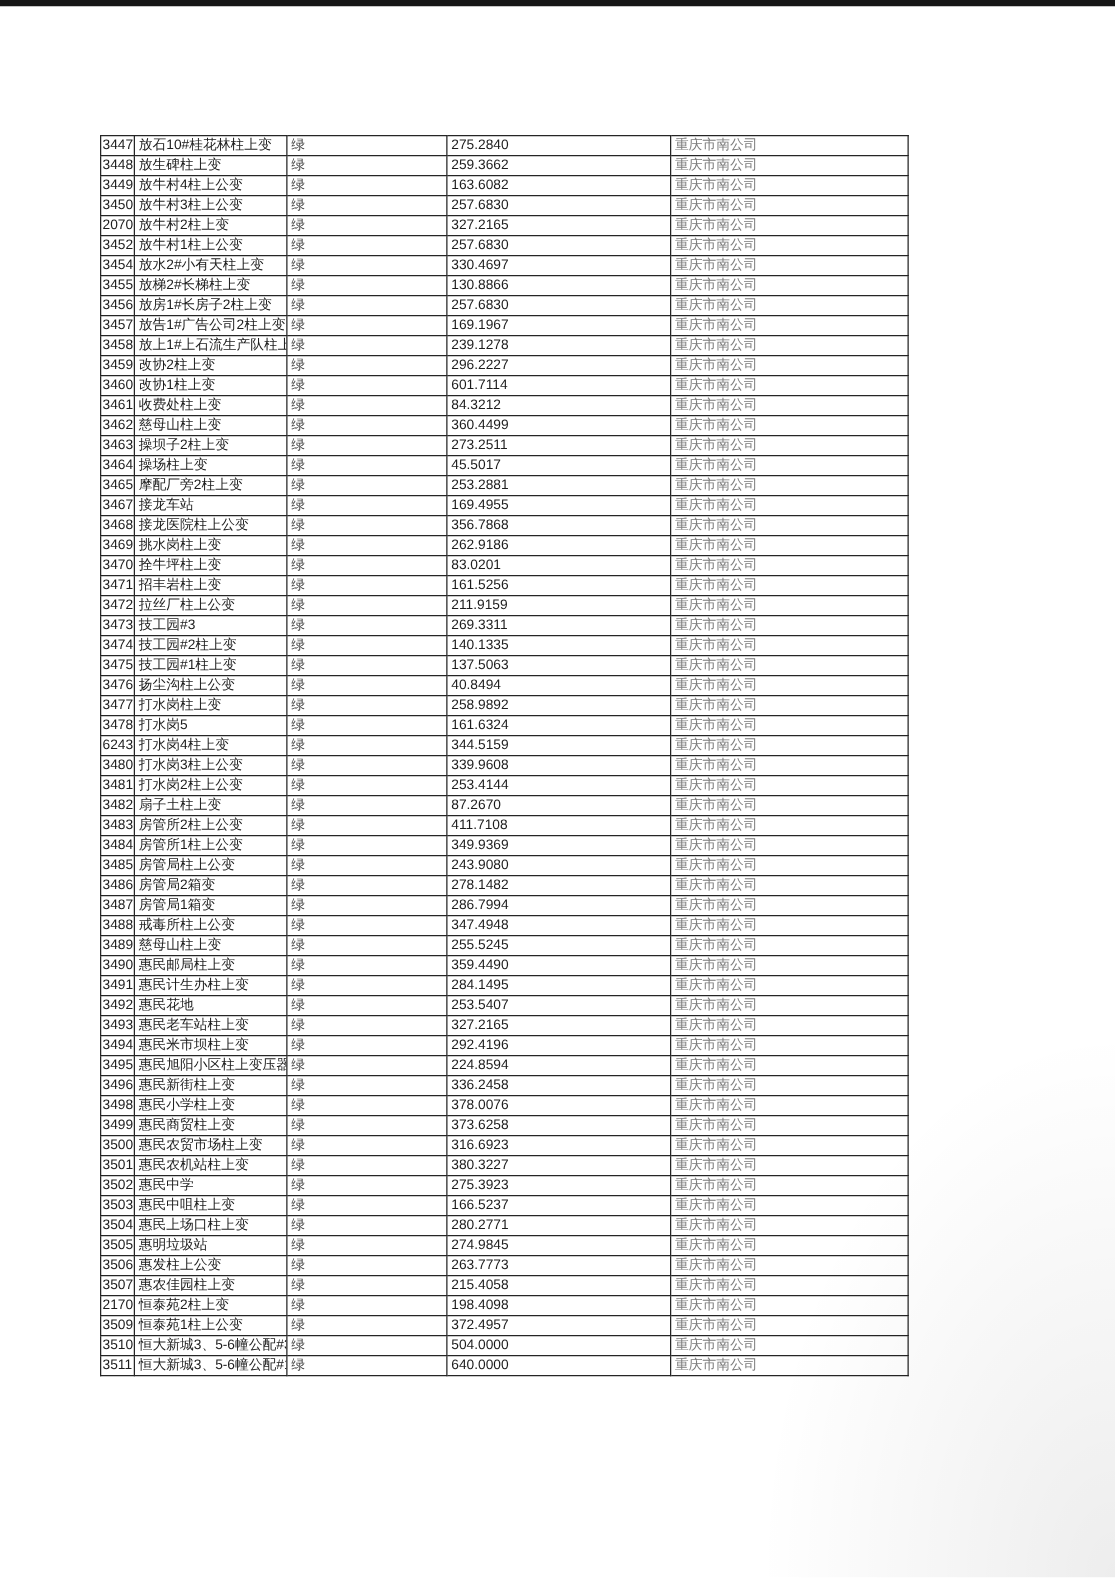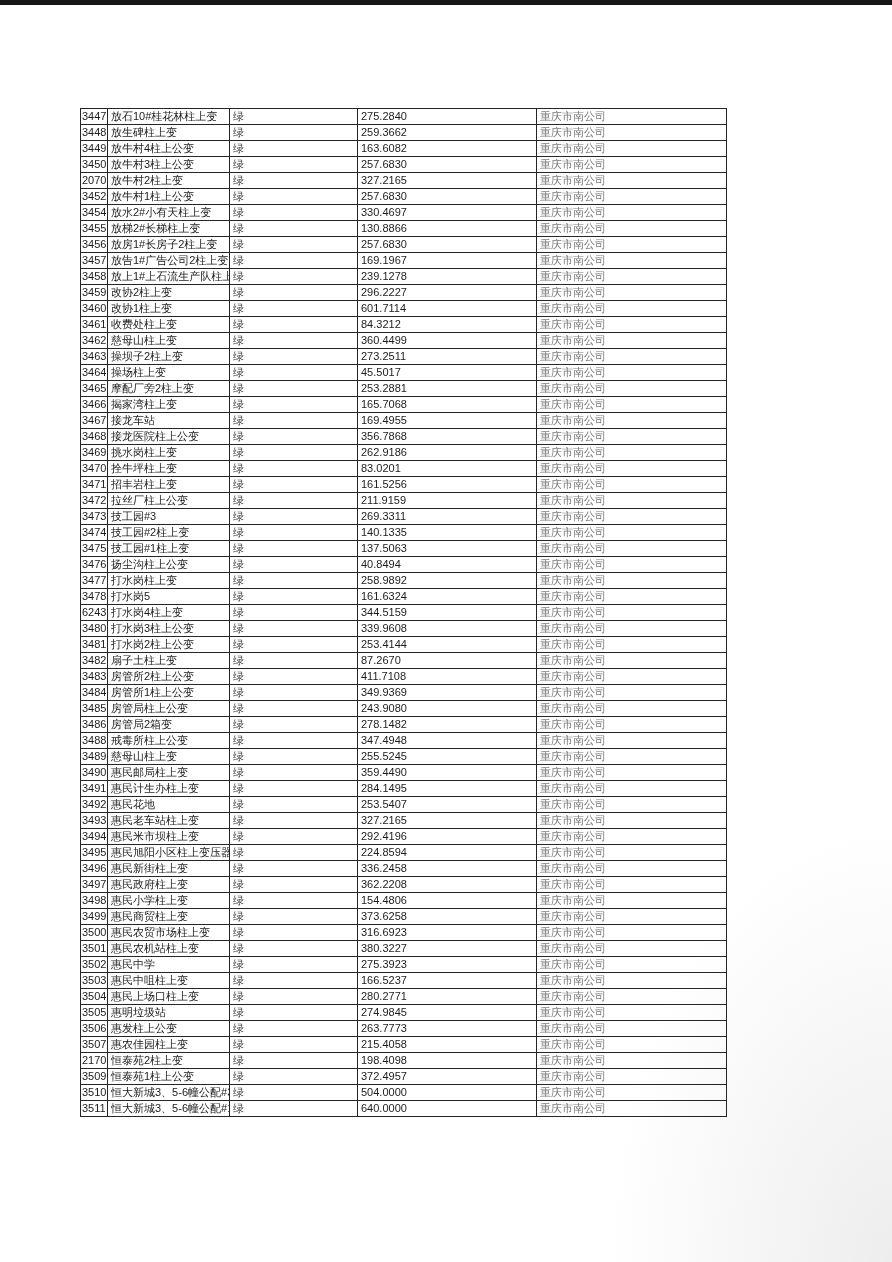--- a/index.html
+++ b/index.html
@@ -179,27 +179,20 @@
         <td class="c4">重庆市南公司</td>
       </tr>
       <tr>
         <td class="c0">3465</td>
         <td class="c1">摩配厂旁2柱上变</td>
         <td class="c2">绿</td>
         <td class="c3">253.2881</td>
         <td class="c4">重庆市南公司</td>
       </tr>
       <tr>
-        <td class="c0">3466</td>
-        <td class="c1">揭家湾柱上变</td>
-        <td class="c2">绿</td>
-        <td class="c3">165.7068</td>
-        <td class="c4">重庆市南公司</td>
-      </tr>
-      <tr>
         <td class="c0">3467</td>
         <td class="c1">接龙车站</td>
         <td class="c2">绿</td>
         <td class="c3">169.4955</td>
         <td class="c4">重庆市南公司</td>
       </tr>
       <tr>
         <td class="c0">3468</td>
         <td class="c1">接龙医院柱上公变</td>
         <td class="c2">绿</td>
@@ -326,20 +319,27 @@
         <td class="c4">重庆市南公司</td>
       </tr>
       <tr>
         <td class="c0">3486</td>
         <td class="c1">房管局2箱变</td>
         <td class="c2">绿</td>
         <td class="c3">278.1482</td>
         <td class="c4">重庆市南公司</td>
       </tr>
       <tr>
+        <td class="c0">3487</td>
+        <td class="c1">房管局1箱变</td>
+        <td class="c2">绿</td>
+        <td class="c3">286.7994</td>
+        <td class="c4">重庆市南公司</td>
+      </tr>
+      <tr>
         <td class="c0">3488</td>
         <td class="c1">戒毒所柱上公变</td>
         <td class="c2">绿</td>
         <td class="c3">347.4948</td>
         <td class="c4">重庆市南公司</td>
       </tr>
       <tr>
         <td class="c0">3489</td>
         <td class="c1">慈母山柱上变</td>
         <td class="c2">绿</td>
@@ -389,31 +389,24 @@
         <td class="c4">重庆市南公司</td>
       </tr>
       <tr>
         <td class="c0">3496</td>
         <td class="c1">惠民新街柱上变</td>
         <td class="c2">绿</td>
         <td class="c3">336.2458</td>
         <td class="c4">重庆市南公司</td>
       </tr>
       <tr>
-        <td class="c0">3497</td>
-        <td class="c1">惠民政府柱上变</td>
-        <td class="c2">绿</td>
-        <td class="c3">362.2208</td>
-        <td class="c4">重庆市南公司</td>
-      </tr>
-      <tr>
         <td class="c0">3498</td>
         <td class="c1">惠民小学柱上变</td>
         <td class="c2">绿</td>
-        <td class="c3">154.4806</td>
+        <td class="c3">378.0076</td>
         <td class="c4">重庆市南公司</td>
       </tr>
       <tr>
         <td class="c0">3499</td>
         <td class="c1">惠民商贸柱上变</td>
         <td class="c2">绿</td>
         <td class="c3">373.6258</td>
         <td class="c4">重庆市南公司</td>
       </tr>
       <tr>

